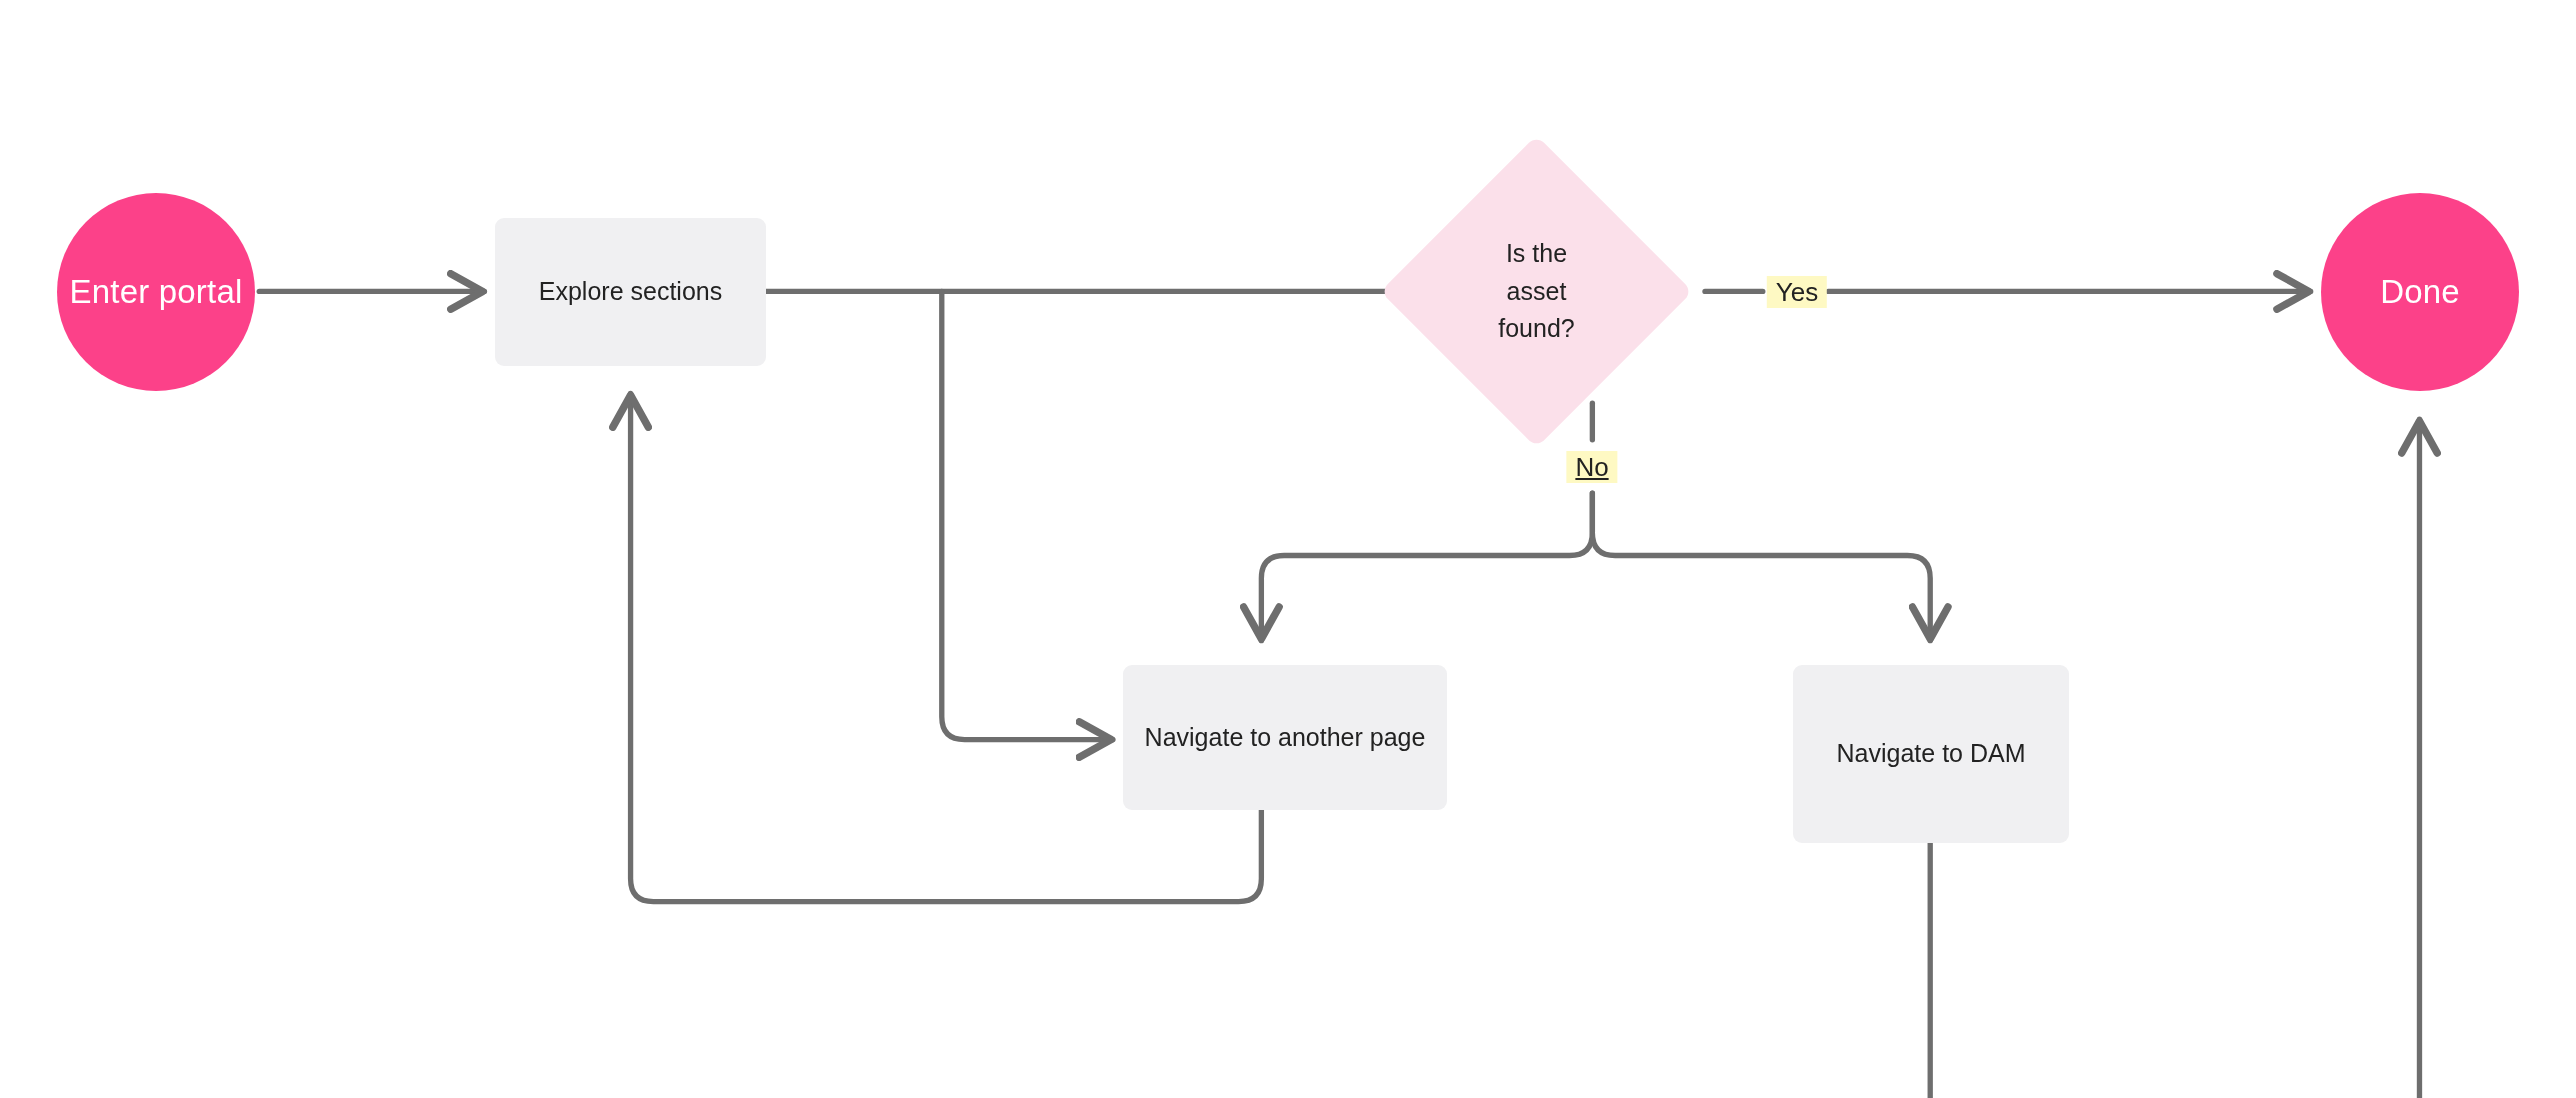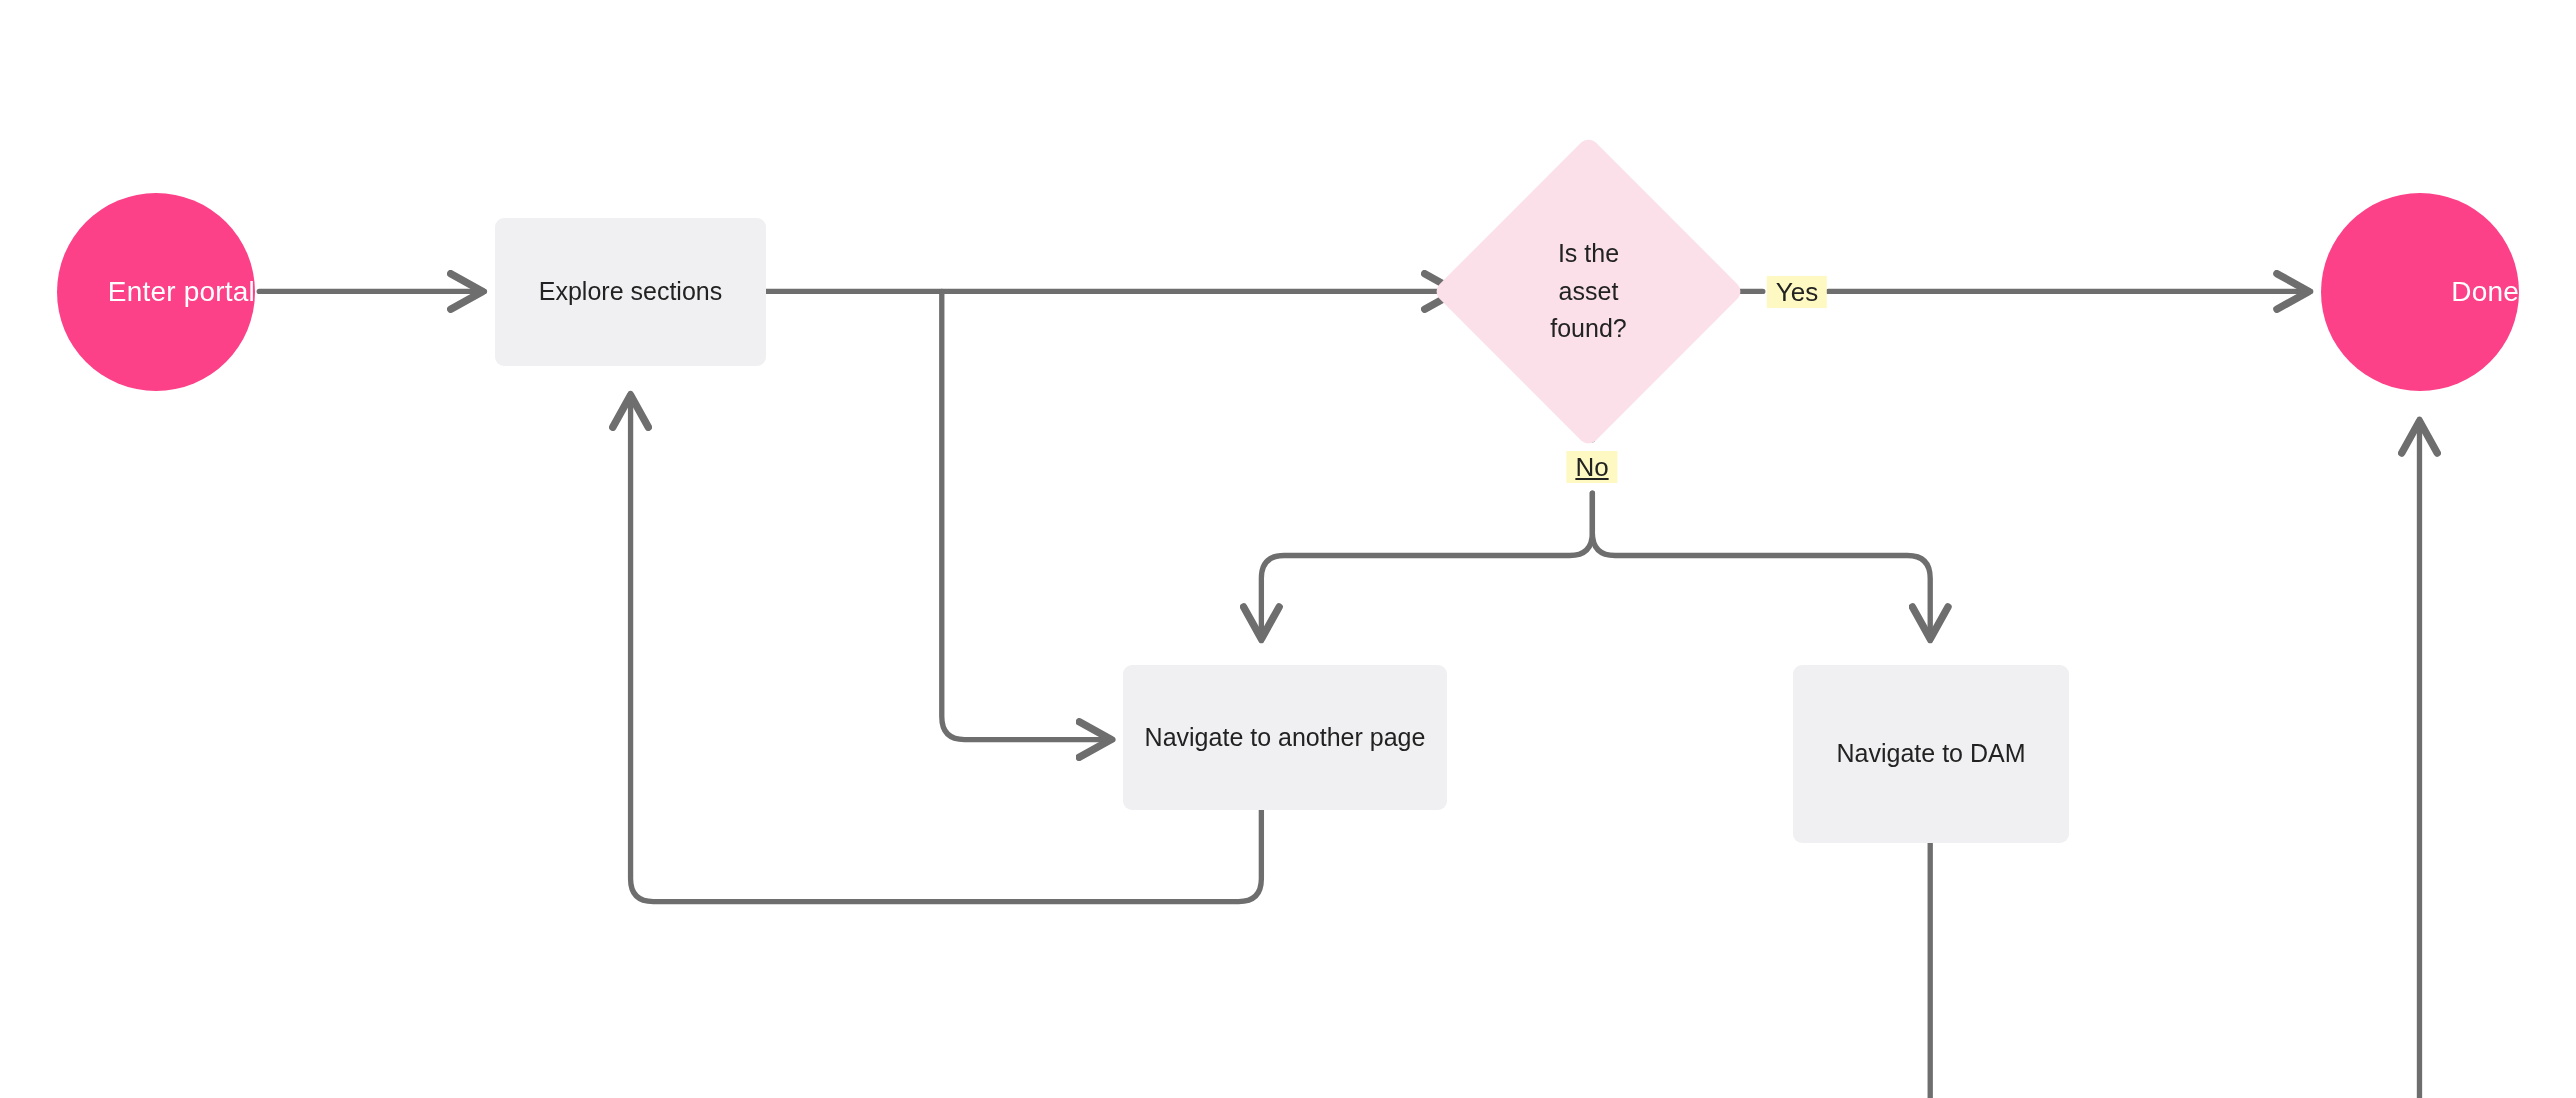--- a/index.html
+++ b/index.html
@@ -34,24 +34,23 @@
     align-items: center;
     justify-content: center;
     text-align: center;
     box-sizing: border-box;
   }
 
   .node-terminal {
     border-radius: 50%;
     background: #fc4189;
     color: #ffffff;
-    font-size: 28px;
+    font-size: 33px;
     line-height: 1.35;
     letter-spacing: 0.2px;
-    justify-content: flex-end;
   }
 
   .node-process {
     background: #f0f0f2;
     border-radius: 9px;
     color: #222222;
     font-size: 25px;
     line-height: 1.42;
     padding: 0 20px;
   }
@@ -129,21 +128,21 @@
   </svg>
 
   <div class="node node-terminal" style="left:57px; top:193px; width:198px; height:198px;">
     <span>Enter portal</span>
   </div>
 
   <div class="node node-process" style="left:495px; top:218px; width:271px; height:148px;">
     <span>Explore sections</span>
   </div>
 
-  <div class="node node-decision" style="left:1478px; top:181px; width:221px; height:221px;">
+  <div class="node node-decision" style="left:1426px; top:181px; width:221px; height:221px;">
     <span class="diamond-shape"></span>
     <span class="diamond-label">Is the
 asset
 found?</span>
   </div>
 
   <div class="node node-terminal" style="left:2321px; top:193px; width:198px; height:198px;">
     <span>Done</span>
   </div>
 

